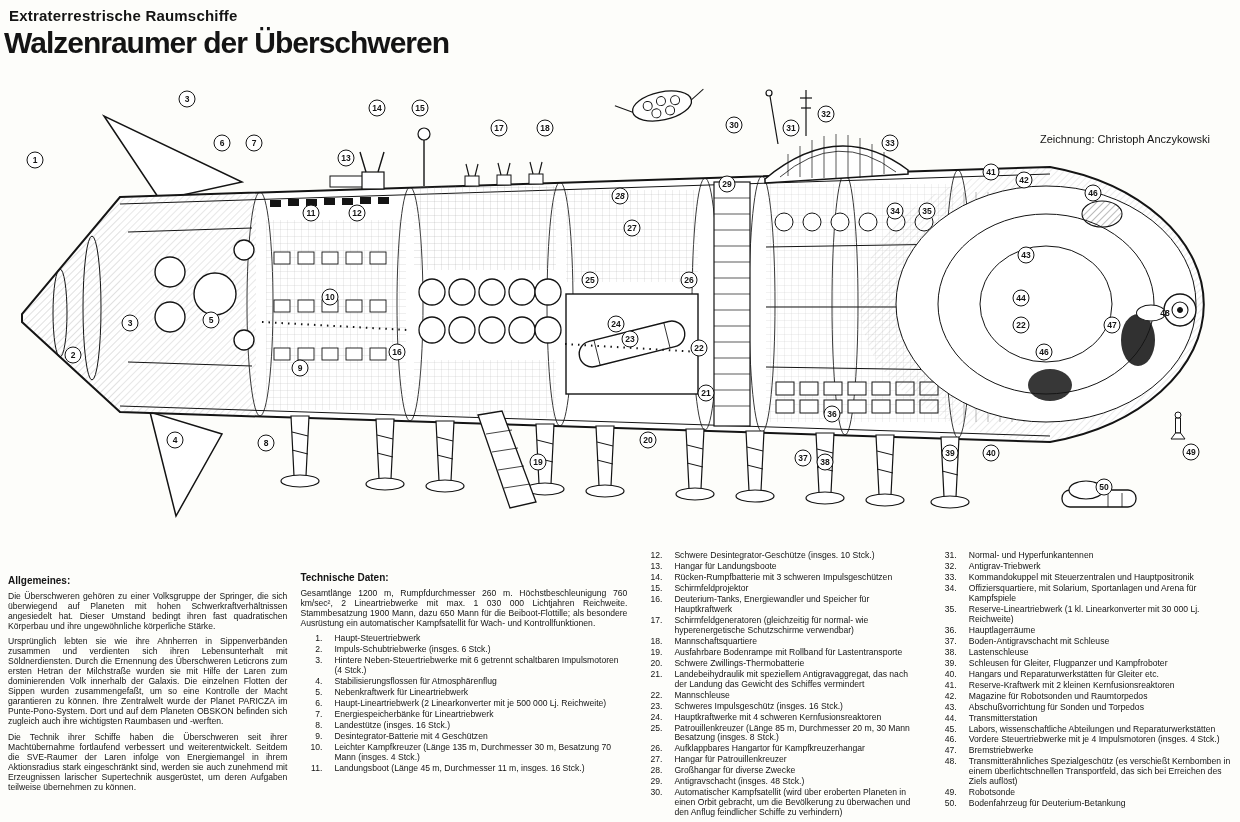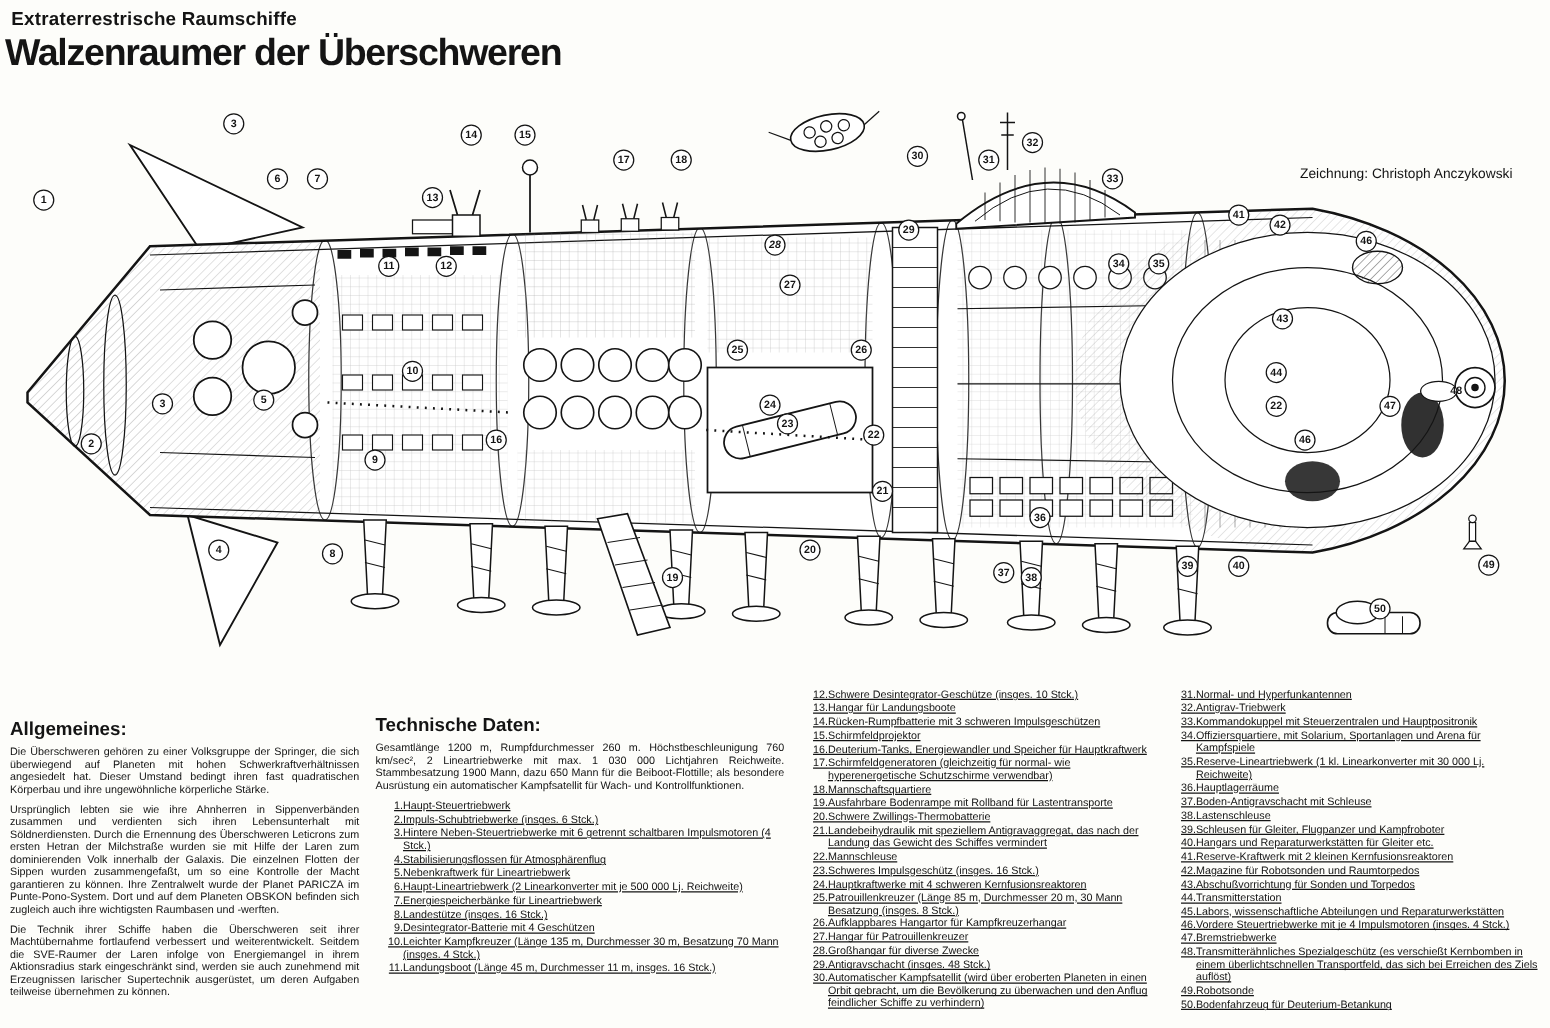--- a/index.html
+++ b/index.html
@@ -18,25 +18,25 @@
     position:absolute; width:17px; height:17px; border:1.5px solid #141414; border-radius:50%;
     background:#fff; display:flex; align-items:center; justify-content:center;
     font-size:8.5px; font-weight:bold; line-height:1; transform:translate(-50%,-50%); z-index:5;
   }
   .bottom{ position:absolute; top:551px; left:8px; width:1226px; display:flex; gap:13px; }
   .col{ font-size:8.6px; line-height:1.16; }
   .col1{ width:282px; padding-top:24px; }
   .col2{ width:330px; padding-top:21px; }
   .col3{ width:284px; }
   .col4{ width:302px; }
-  .col h3{ font-size:15px; font-weight:bold; margin:0 0 5px; }
+  .col h3{ font-size:10px; font-weight:bold; margin:0 0 5px; }
   .col p{ margin:0 0 6px; text-align:justify; }
   .legend{ list-style:none; margin-top:5px; }
   .col3 .legend, .col4 .legend{ margin-top:0; }
-  .legend-item{ display:grid; grid-template-columns:22px 1fr; column-gap:0; margin-bottom:1px;text-decoration:underline; }
+  .legend-item{ display:grid; grid-template-columns:22px 1fr; column-gap:12px; margin-bottom:1px; }
   .li-num{ text-align:right; }
 </style>
 </head>
 <body>
 
 <div class="page">
 
   <div class="kicker">Extraterrestrische Raumschiffe</div>
   <h1 class="title">Walzenraumer der Überschweren</h1>
   <div class="credit">Zeichnung: Christoph Anczykowski</div>

